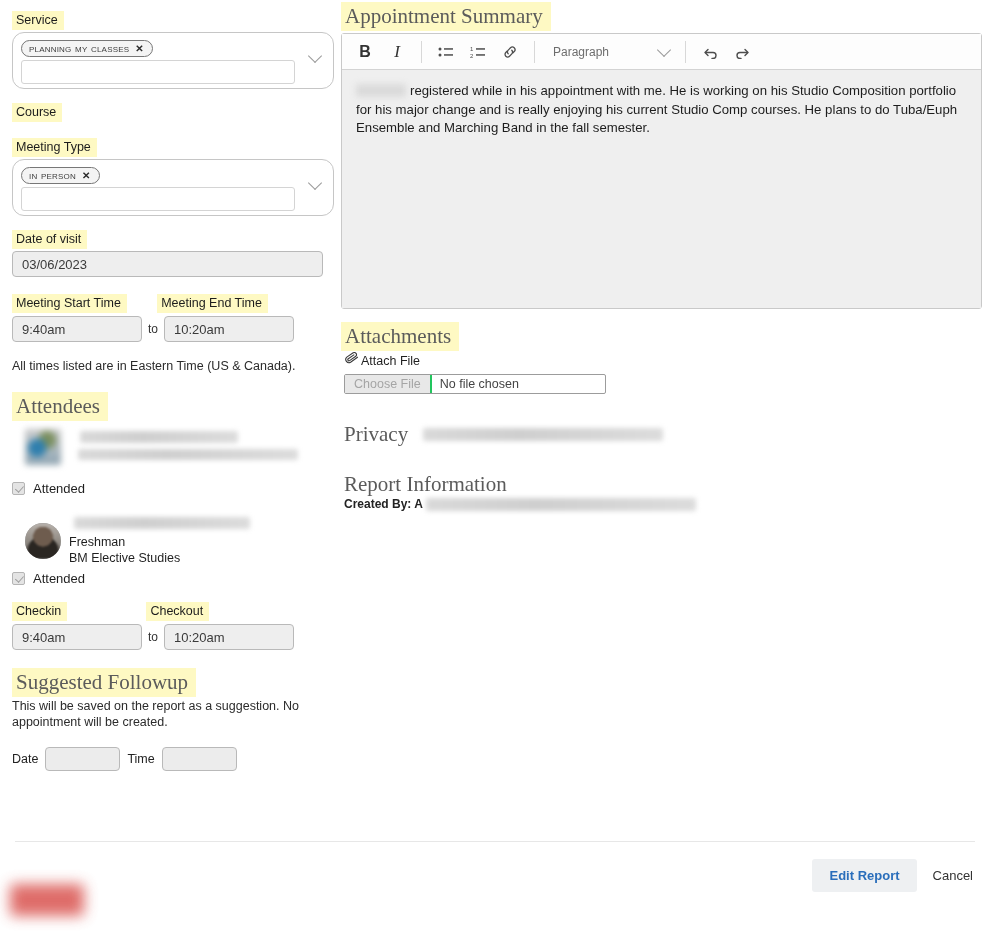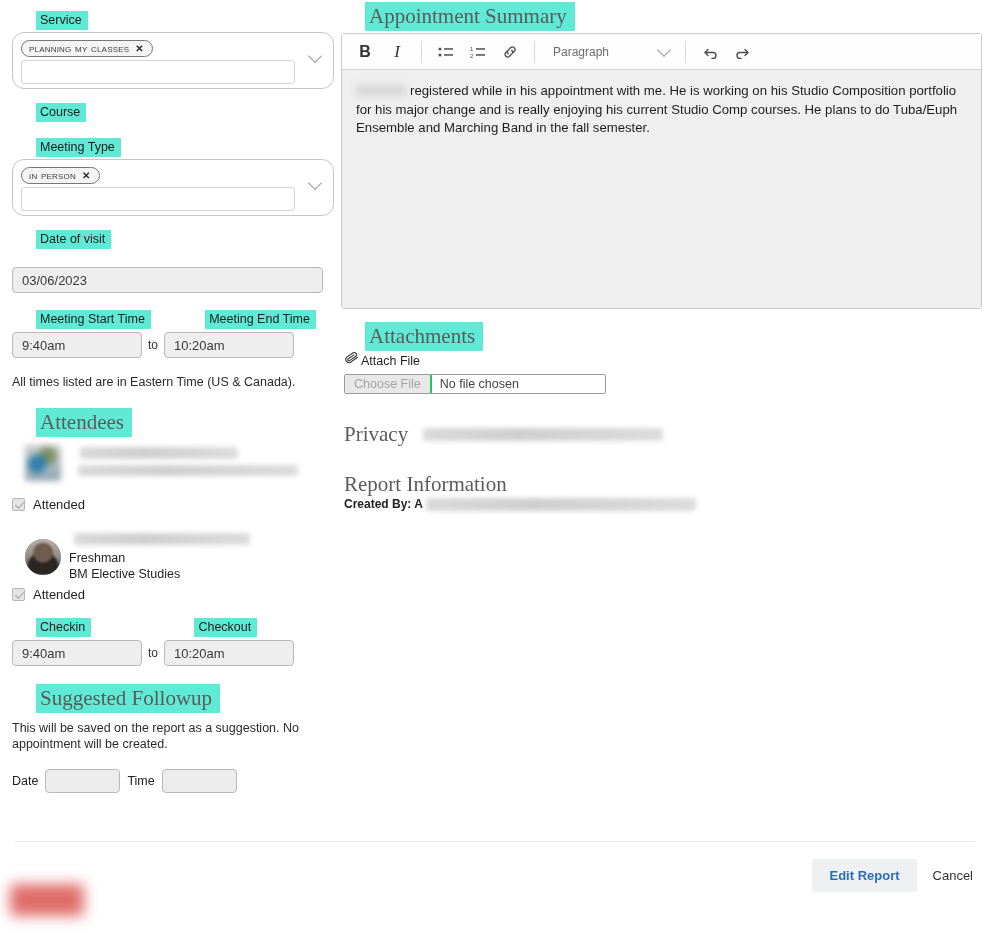--- a/index.html
+++ b/index.html
@@ -11,21 +11,21 @@
     width: 991px;
     height: 933px;
     position: relative;
     font-family: "Liberation Sans", sans-serif;
     font-size: 13px;
     color: #222222;
     overflow: hidden;
   }
 
   
-  .hl { background: #5eead4; margin-left: 24px; }           
+  .hl { background: #fef9c3; }           
   .redact {
     background: linear-gradient(90deg,#d9d9d9,#cfcfcf 40%,#dcdcdc);
     filter: blur(2.4px);
     border-radius: 2px;
     display: inline-block;
   }
   .redact-soft {
     background: #dadada;
     filter: blur(3px);
     border-radius: 2px;
@@ -427,21 +427,21 @@
       </span>
       <div class="ms-input"></div>
       <span class="ms-caret"></span>
     </div>
   </div>
 
   
   <div style="height:14px"></div>
   <div>
     <span class="field-label hl">Date of visit</span>
-    <div style="margin-top:18px">
+    <div style="margin-top:2px">
       <input class="txt wide" type="text" value="03/06/2023" style="">
     </div>
   </div>
 
   
   <div style="height:17px"></div>
   <div>
     <span class="field-label hl">Meeting Start Time</span>
     <span style="display:inline-block;width:23px"></span>
     <span class="field-label hl">Meeting End Time</span>
@@ -497,21 +497,21 @@
     <div style="display:flex;align-items:center;margin-top:3px">
       <input class="txt time" type="text" value="9:40am" style="">
       <span class="to-word">to</span>
       <input class="txt time" type="text" value="10:20am" style="">
     </div>
   </div>
 
   
   <div style="height:18px"></div>
   <span class="section-head hl">Suggested Followup</span>
-  <div class="note" style="margin-top:7px;width:300px">This will be saved on the report as a suggestion. No appointment will be created.</div>
+  <div class="note" style="margin-top:1px;width:300px">This will be saved on the report as a suggestion. No appointment will be created.</div>
   <div style="display:flex;align-items:center;gap:7px;margin-top:17px">
     <span style="font-size:12.5px">Date</span>
     <input class="txt blank" type="text" value="" style="">
     <span style="font-size:12.5px">Time</span>
     <input class="txt blank" type="text" value="" style="">
   </div>
 </div>
 
 <div class="col-right">
 

